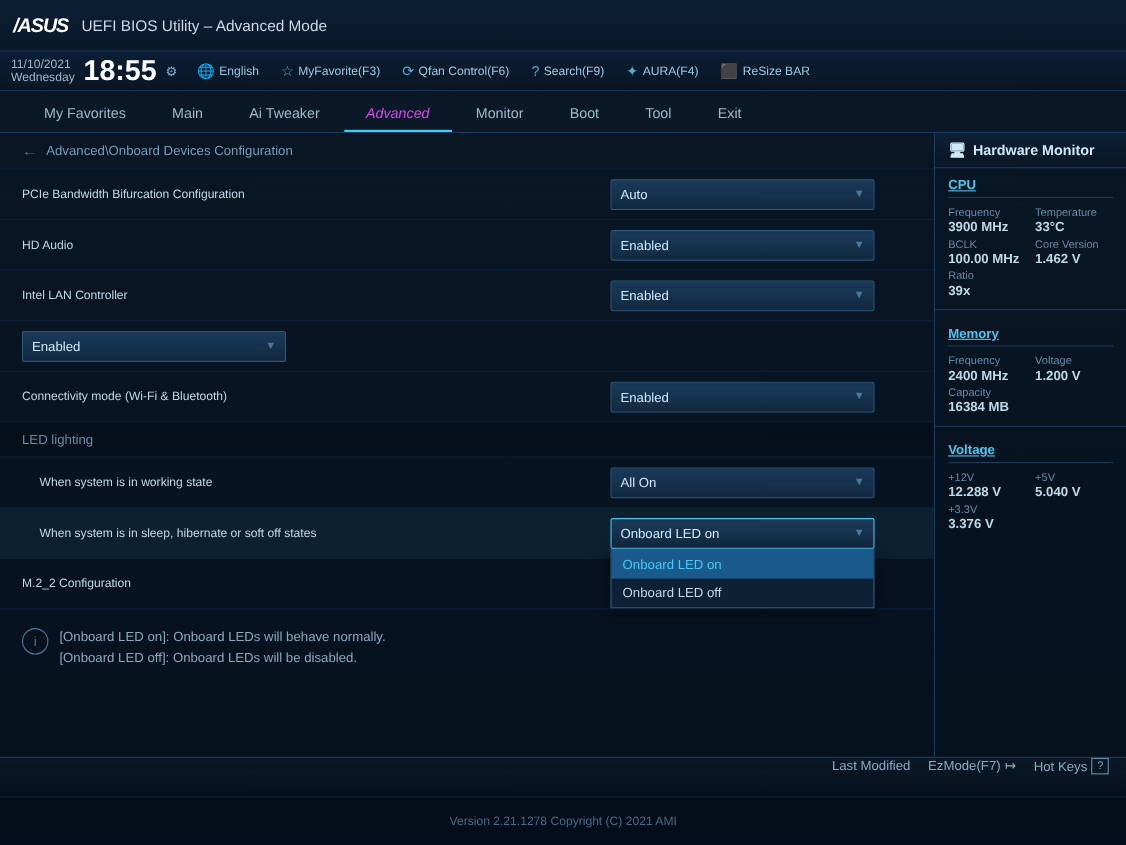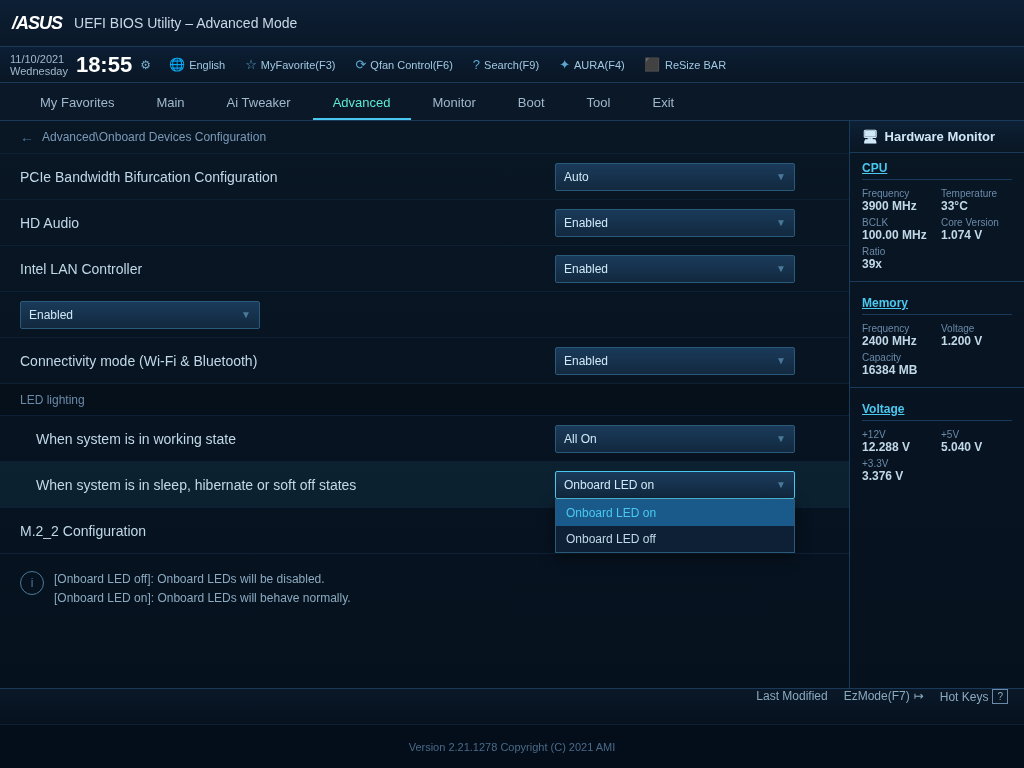--- a/index.html
+++ b/index.html
@@ -77,21 +77,21 @@
     }
 
     .datetime {
       color: #a0b8cc;
       font-size: 11px;
       margin-right: 4px;
     }
 
     .clock {
       color: #fff;
-      font-size: 22px;
+      font-size: 26px;
       font-weight: bold;
       margin-right: 4px;
     }
 
     .gear-icon {
       color: #7aaccc;
       font-size: 12px;
       margin-right: 12px;
     }
 
@@ -131,22 +131,23 @@
     .nav-tab {
       padding: 8px 20px;
       font-size: 13px;
       color: #a0b8cc;
       cursor: pointer;
       border-bottom: 2px solid transparent;
       margin-right: 2px;
     }
 
     .nav-tab.active {
-      color: #5eead4;
+      color: #d946ef;
       border-bottom: 2px solid #4ac8f0;
+      font-style: italic;
     }
 
     
     .content-area {
       display: flex;
       flex: 1;
       overflow: hidden;
     }
 
     
@@ -190,21 +191,21 @@
       background: rgba(74, 200, 240, 0.08);
     }
 
     .settings-row.section-header {
       height: 32px;
       background: rgba(0,0,0,0.2);
     }
 
     .setting-label {
       flex: 1;
-      font-size: 14px;
+      font-size: 11px;
       color: #c0d8e8;
     }
 
     .section-label {
       font-size: 12px;
       color: #6a8aaa;
       padding-left: 0;
     }
 
     .setting-control {
@@ -543,22 +544,22 @@
           <span class="setting-label">M.2_2 Configuration</span>
           <div class="setting-control">
           </div>
         </div>
 
       </div>
 
       <div class="info-box">
         <div class="info-icon">i</div>
         <div class="info-text">
+          <div>[Onboard LED on]: Onboard LEDs will behave normally.</div>
           <div>[Onboard LED off]: Onboard LEDs will be disabled.</div>
-          <div>[Onboard LED on]: Onboard LEDs will behave normally.</div>
         </div>
       </div>
 
     </div>
 
     <div class="sidebar">
       <div class="hw-monitor-title">
         <span>🖥</span>
         <span>Hardware Monitor</span>
       </div>
@@ -573,21 +574,21 @@
           <div class="hw-item">
             <span class="hw-item-label">Temperature</span>
             <span class="hw-item-value">33°C</span>
           </div>
           <div class="hw-item">
             <span class="hw-item-label">BCLK</span>
             <span class="hw-item-value">100.00 MHz</span>
           </div>
           <div class="hw-item">
             <span class="hw-item-label">Core Version</span>
-            <span class="hw-item-value">1.074 V</span>
+            <span class="hw-item-value">1.462 V</span>
           </div>
         </div>
         <div class="hw-item">
           <span class="hw-item-label">Ratio</span>
           <span class="hw-item-value">39x</span>
         </div>
       </div>
 
       <div class="hw-divider"></div>
 

